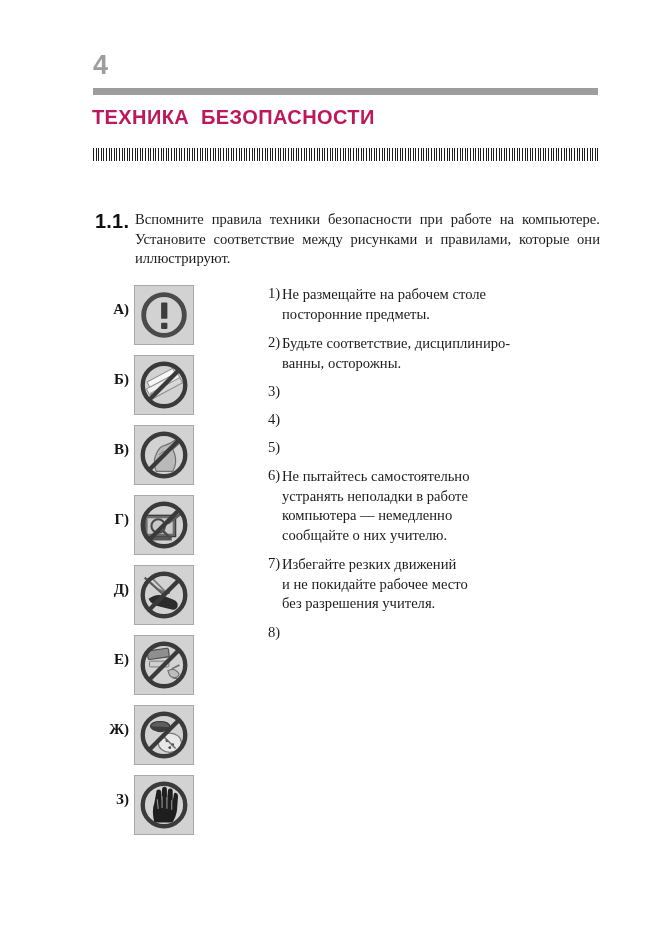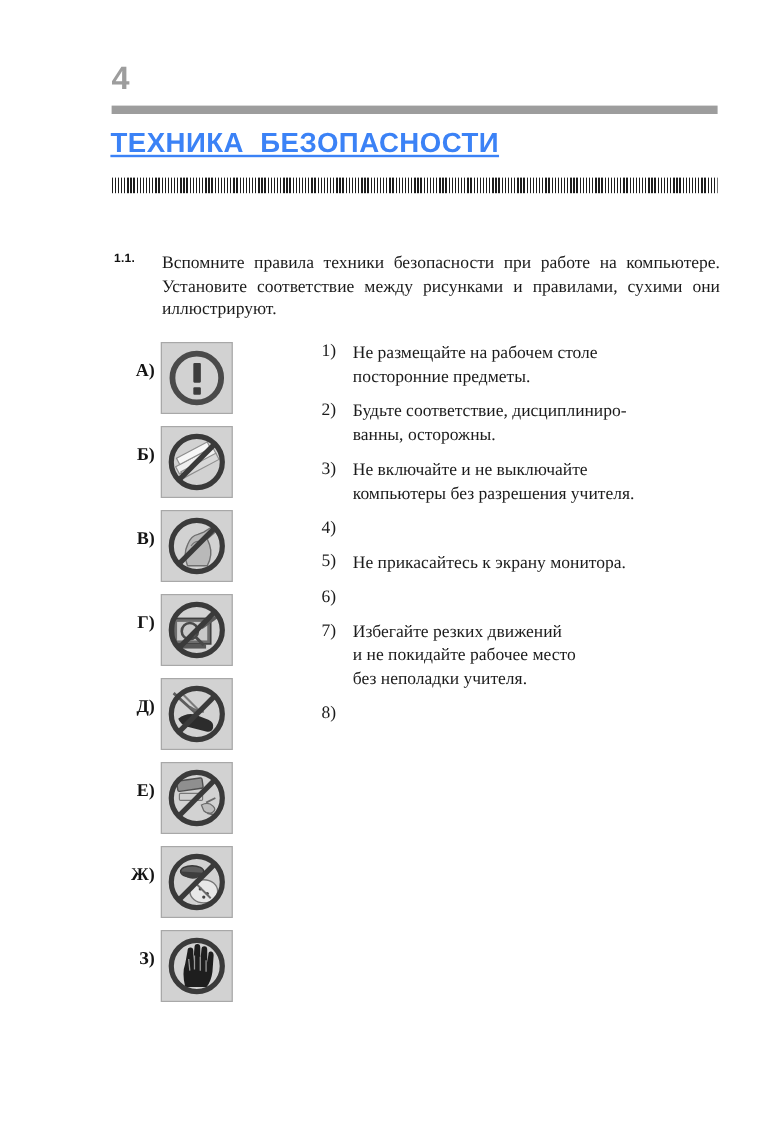--- a/index.html
+++ b/index.html
@@ -42,26 +42,25 @@
     top: 88px;
     width: 505px;
     height: 7px;
     background: #9d9d9d;
   }
   .chapter-title {
     position: absolute;
     left: 92px;
     top: 106px;
     font-family: "Liberation Sans", sans-serif;
-    font-size: 23px;
+    font-size: 20px;
     font-weight: 700;
-    color: #3b82f6;
+    color: #be185d;
     letter-spacing: 0.4px;
     white-space: pre;
-    text-decoration: underline;
   }
   .tick-rule {
     position: absolute;
     left: 93px;
     top: 148px;
     width: 505px;
     height: 13px;
     background-image: repeating-linear-gradient(
         to right,
         #1d1d1d 0px, #1d1d1d 1.1px,
@@ -74,21 +73,21 @@
     position: absolute;
     left: 95px;
     top: 210px;
     width: 505px;
   }
   .task-number {
     position: absolute;
     left: 0px;
     top: 0px;
     font-family: "Liberation Sans", sans-serif;
-    font-size: 10px;
+    font-size: 20px;
     font-weight: 700;
     color: #111;
     letter-spacing: 0.2px;
   }
   .task-text {
     margin: 0 0 0 40px;
     font-family: "Liberation Serif", serif;
     font-size: 14.6px;
     line-height: 19.5px;
     color: #1b1b1b;
@@ -147,21 +146,21 @@
     position: absolute;
     left: 0px;
     top: 0px;
     width: 26px;
     text-align: left;
     font-family: "Liberation Serif", serif;
     font-size: 14.6px;
     color: #1b1b1b;
   }
   .rule-text {
-    margin-left: 26px;
+    margin-left: 14px;
     font-family: "Liberation Serif", serif;
     font-size: 14.6px;
     line-height: 19.5px;
     color: #1b1b1b;
     white-space: pre-line;
   }
 </style>
 </head>
 <body>
 
@@ -170,21 +169,21 @@
   <div class="page-number">4</div>
 
   <div class="header-rule"></div>
 
   <div class="chapter-title">ТЕХНИКА  БЕЗОПАСНОСТИ</div>
 
   <div class="tick-rule"></div>
 
   <div class="task">
     <span class="task-number">1.1.</span>
-    <p class="task-text">Вспомните правила техники безопасности при работе на компьютере. Установите соответствие между рисунками и правилами, сухими они иллюстрируют.</p>
+    <p class="task-text">Вспомните правила техники безопасности при работе на компьютере. Установите соответствие между рисунками и правилами, которые они иллюстрируют.</p>
   </div>
 
   <div class="pictures">
 
     <div class="pic-row">
       <span class="pic-letter">А)</span>
       <span class="pic-box">
         <svg viewBox="0 0 60 60">
           <circle cx="30" cy="30" r="21" fill="none" stroke="#4a4a4a" stroke-width="5"></circle>
           <rect x="27" y="17" width="6.5" height="17" rx="1" fill="#3c3c3c"></rect>
@@ -304,42 +303,43 @@
     </div>
 
     <div class="rule-item">
       <span class="rule-num">2)</span>
       <div class="rule-text">Будьте соответствие, дисциплиниро-
 ванны, осторожны.</div>
     </div>
 
     <div class="rule-item">
       <span class="rule-num">3)</span>
-      <div class="rule-text">Не включайте и не выключайте
-компьютеры без разрешения учителя.</div>
     </div>
 
     <div class="rule-item">
       <span class="rule-num">4)</span>
     </div>
 
     <div class="rule-item">
       <span class="rule-num">5)</span>
-      <div class="rule-text">Не прикасайтесь к экрану монитора.</div>
     </div>
 
     <div class="rule-item">
       <span class="rule-num">6)</span>
+      <div class="rule-text">Не пытайтесь самостоятельно
+устранять неполадки в работе
+компьютера — немедленно
+сообщайте о них учителю.</div>
     </div>
 
     <div class="rule-item">
       <span class="rule-num">7)</span>
       <div class="rule-text">Избегайте резких движений
 и не покидайте рабочее место
-без неполадки учителя.</div>
+без разрешения учителя.</div>
     </div>
 
     <div class="rule-item">
       <span class="rule-num">8)</span>
     </div>
 
   </div>
 
 </div>
 

